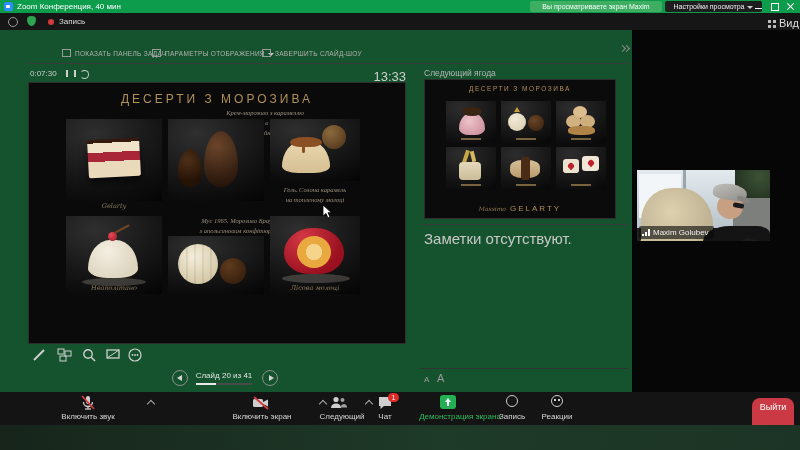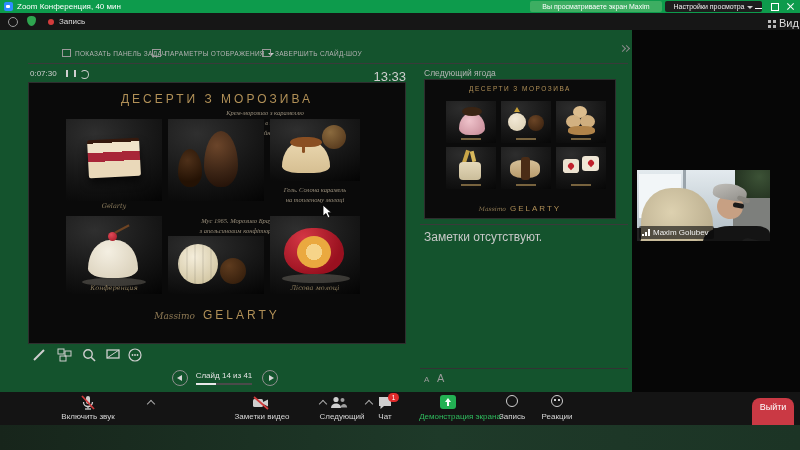--- a/index.html
+++ b/index.html
@@ -112,21 +112,21 @@
   #thumb{position:absolute;left:424px;top:49px;width:192px;height:140px;background:#0b0b0b;border:1px solid #2e2e2e;box-sizing:border-box}
   #thumbtitle{position:absolute;left:0;top:5px;width:100%;text-align:center;font-size:6.5px;letter-spacing:1.5px;color:#b19057}
   .mini{position:absolute;width:50px;height:42px;overflow:hidden;
     background:radial-gradient(130% 110% at 30% 18%,#2d2d2d 0%,#151515 55%,#040404 100%)}
   .mini:after{content:"";position:absolute;left:50%;bottom:3px;width:20px;height:2px;margin-left:-10px;
     background:rgba(177,144,87,.65)}
   #thumbbrand{position:absolute;left:0;top:117px;width:100%;text-align:center}
   #thumbbrand .brandscript{font-size:6px;margin-right:4px}
   #thumbbrand .brandcaps{font-size:8px;letter-spacing:2px}
   #divider1{position:absolute;left:420px;top:194px;width:208px;height:1px;background:#3a3a3a}
-  #notes{position:absolute;left:424px;top:200px;font-size:12px;color:#c9c9c9}
+  #notes{position:absolute;left:424px;top:200px;font-size:15px;color:#c9c9c9}
   #divider2{position:absolute;left:420px;top:338px;width:208px;height:1px;background:#333}
   .fontbtn{position:absolute;color:#9a9a9a}
   
   .m1dome{left:13px;top:12px;width:26px;height:22px;border-radius:50% 50% 42% 42%/75% 75% 30% 30%;
     background:radial-gradient(circle at 40% 35%,#efc3cb,#cf96a2 75%)}
   .m1top{left:16px;top:6px;width:20px;height:9px;border-radius:50%;background:#3a2413}
   .m2b1{left:7px;top:12px;width:18px;height:18px;border-radius:50%;background:radial-gradient(circle at 38% 32%,#f2e9d6,#d8cbae)}
   .m2crown{left:13px;top:6px;width:0;height:0;border-left:3px solid transparent;border-right:3px solid transparent;border-bottom:5px solid #c9a136}
   .m2b2{left:27px;top:14px;width:16px;height:16px;border-radius:50%;background:radial-gradient(circle at 38% 32%,#6b4526,#331d0c)}
   .m3p1{left:17px;top:5px;width:14px;height:12px;border-radius:50%;background:#dcbd8e}
@@ -276,26 +276,23 @@
 з апельсиновим конфітюром</div>
       <div class="ph" style="left:139px;top:153px;height:58px">
         <span class="sh pump"></span>
           <span class="sh ball5"></span>
       </div>
       <div class="ph" style="left:241px;top:133px;width:90px;height:78px">
         <span class="sh plate" style="left:12px;top:58px;width:68px;height:9px"></span>
         <span class="sh roll"></span>
           <span class="sh face"></span>
       </div>
-      <div class="scriptlbl" style="left:37px;top:201px;width:96px">Конференция</div>
+      <div class="scriptlbl" style="left:37px;top:201px;width:96px">Неаполітано</div>
       <div class="scriptlbl" style="left:241px;top:201px;width:90px">Лісова молоці</div>
 
-      <div id="brand">
-        <span class="brandscript">Massimo</span><span class="brandcaps">GELARTY</span>
-      </div>
     </div>
 
     <div class="tool" style="left:32px">
       <svg width="15" height="14">
           <line x1="2" y1="12" x2="12" y2="2" stroke="#cfcfcf" stroke-width="2"></line>
         </svg>
     </div>
     <div class="tool" style="left:57px">
       <svg width="15" height="14">
           <rect x="1" y="1" width="6" height="5" fill="none" stroke="#cfcfcf"></rect>
@@ -320,21 +317,21 @@
           <circle cx="7" cy="7" r="6" fill="none" stroke="#cfcfcf" stroke-width="1.2"></circle>
           <circle cx="4.5" cy="7" r="0.9" fill="#cfcfcf"></circle>
           <circle cx="7" cy="7" r="0.9" fill="#cfcfcf"></circle>
           <circle cx="9.5" cy="7" r="0.9" fill="#cfcfcf"></circle>
         </svg>
     </div>
 
     <div class="navcirc" style="left:172px">
         <span class="tri-l"></span>
       </div>
-    <div id="slcounter">Слайд 14 из 41</div>
+    <div id="slcounter">Слайд 20 из 41</div>
     <div id="slprog">
         <i style="width: 35%;"></i>
       </div>
     <div class="navcirc" style="left:262px">
         <span class="tri-r"></span>
       </div>
 
     <div id="nextlabel">Следующий ягода</div>
     <div id="thumb">
       <div id="thumbtitle">ДЕСЕРТИ З МОРОЗИВА</div>
@@ -418,21 +415,21 @@
     <div class="zlabel" style="left:40px;width:96px">Включить звук</div>
     <span class="chev" style="left:148px;top:9px"></span>
 
     <div class="zico" style="left:252px">
       <svg width="18" height="16">
           <rect x="1" y="4" width="10" height="8" rx="1.5" fill="#cfcfcf"></rect>
           <path d="M11 7l5-2.5v7L11 9z" fill="#cfcfcf"></path>
           <line x1="2" y1="2" x2="16" y2="14" stroke="#d03b3b" stroke-width="1.8"></line>
         </svg>
     </div>
-    <div class="zlabel" style="left:212px;width:100px">Заметки видео</div>
+    <div class="zlabel" style="left:212px;width:100px">Включить экран</div>
     <span class="chev" style="left:320px;top:9px"></span>
 
     <div class="zico" style="left:330px">
       <svg width="18" height="16">
           <circle cx="6" cy="4.5" r="2.6" fill="#cfcfcf"></circle>
           <path d="M1 13c0-3 2.2-4.6 5-4.6S11 10 11 13z" fill="#cfcfcf"></path>
           <circle cx="12.5" cy="5" r="2" fill="#9f9f9f"></circle>
           <path d="M10.5 12.5c.3-2.4 1.7-3.6 3.5-3.6 1.6 0 3 1.2 3.2 3.6z" fill="#9f9f9f"></path>
         </svg>
     </div>

